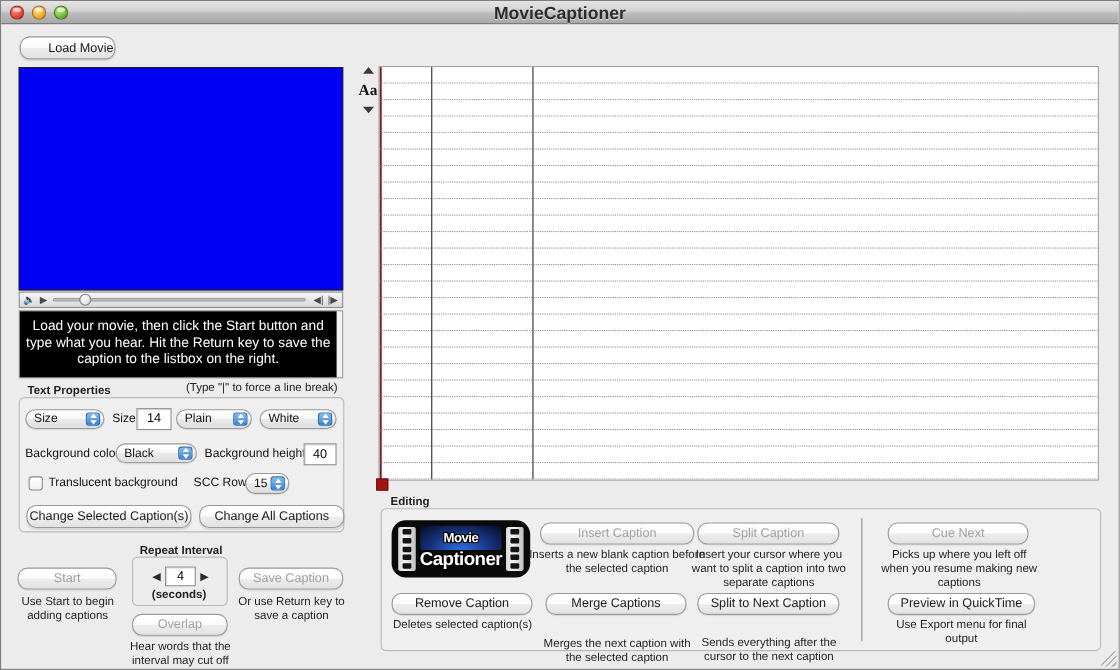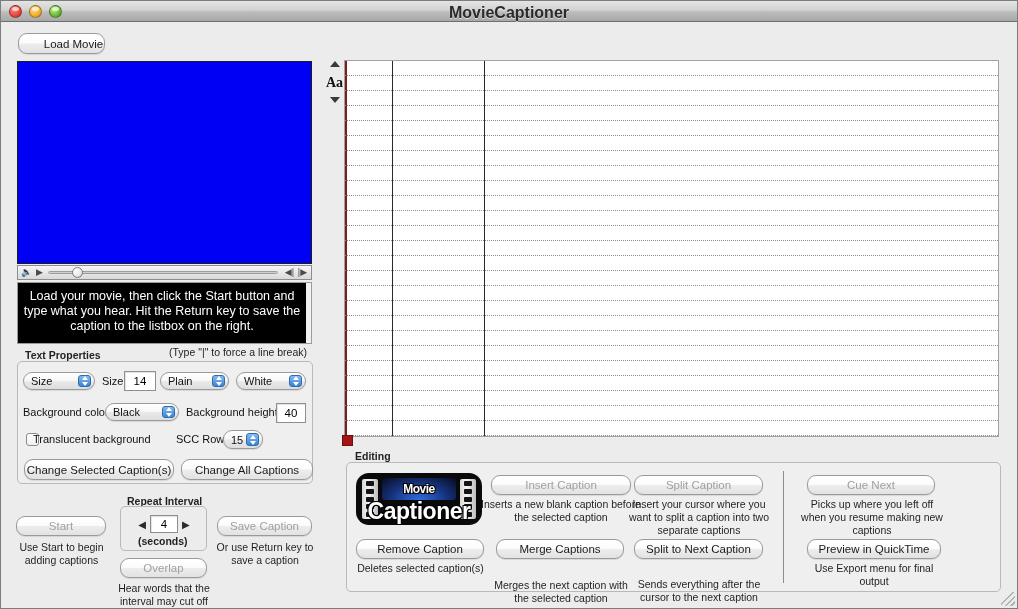--- a/index.html
+++ b/index.html
@@ -267,21 +267,21 @@
 
   #translucent-box {
     position: absolute;
     left: 25px; top: 432px;
     width: 13px; height: 13px;
     background: linear-gradient(to bottom, #ffffff, #f0f0f0);
     border: 1px solid #8c8c8c;
     border-radius: 3px;
     box-sizing: border-box;
   }
-  #translucent-label { left: 32px; top: 432px; }
+  #translucent-label { left: 43px; top: 432px; }
   #sccrow-label      { left: 175px; top: 432px; }
   #sccrow-popup      { left: 222px; top: 429px; width: 40px; height: 19px; text-align: right; }
   #change-btn        { left: 264px; top: 429px; width: 45px; height: 19px; font-size: 11px; }
 
   #change-selected-btn { position:absolute; left: 23px;  top: 458px; width: 150px; height: 21px; }
   #change-all-btn      { position:absolute; left: 180px; top: 458px; width: 132px; height: 21px; }
 
   
   #repeat-label { position:absolute; left: 126px; top: 494px; font-size: 10.5px; font-weight: bold; color:#1f1f1f; }
   #repeat-box {
@@ -470,21 +470,21 @@
     width: 100%;
     text-align: center;
     color: #ffffff;
     font-weight: bold;
     font-family: "Liberation Sans", sans-serif;
     letter-spacing: -0.5px;
     text-shadow: 1px 1px 0 #000, -1px -1px 0 #000, 1px -1px 0 #000, -1px 1px 0 #000;
     line-height: 1;
   }
   #mc-logo .word1 { top: 10px; font-size: 12px; }
-  #mc-logo .word2 { top: 27px; font-size: 23px; }
+  #mc-logo .word2 { top: 27px; font-size: 17px; }
 
   
   #resize-grip {
     position: absolute;
     right: 2px; bottom: 2px;
     width: 14px; height: 14px;
     background:
       linear-gradient(135deg, transparent 0 42%, #b4b4b4 42% 50%, transparent 50% 100%),
       linear-gradient(135deg, transparent 0 62%, #b4b4b4 62% 70%, transparent 70% 100%),
       linear-gradient(135deg, transparent 0 82%, #b4b4b4 82% 90%, transparent 90% 100%);

